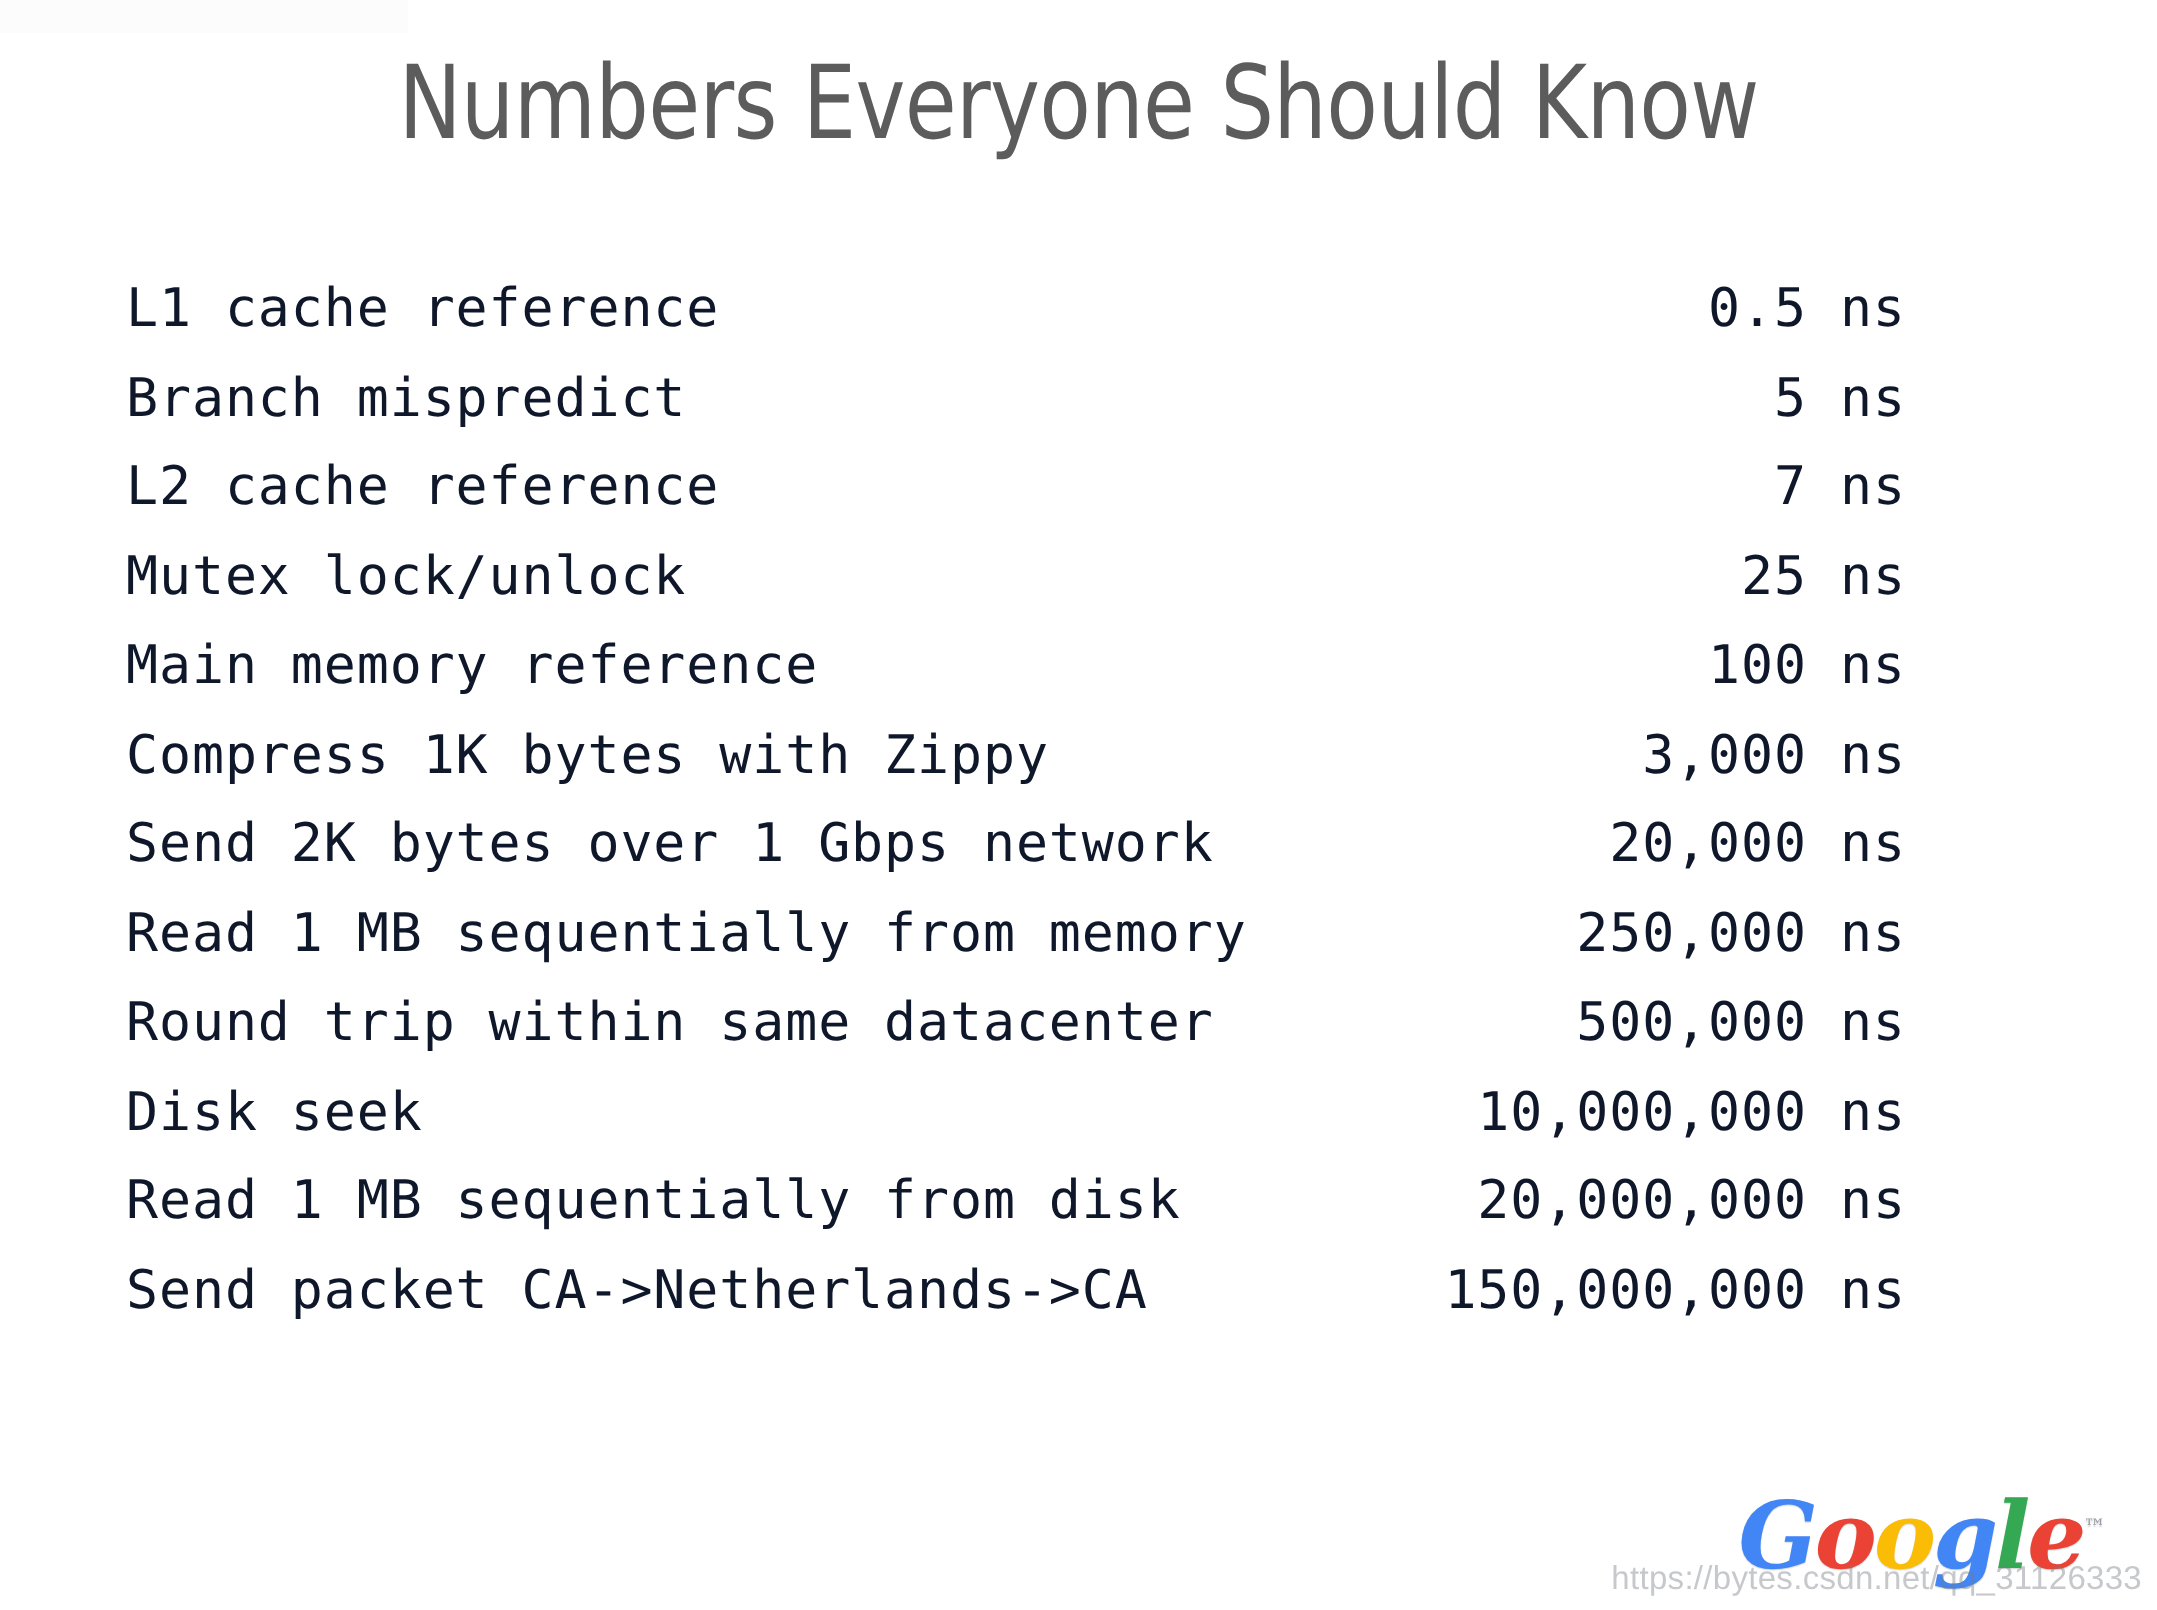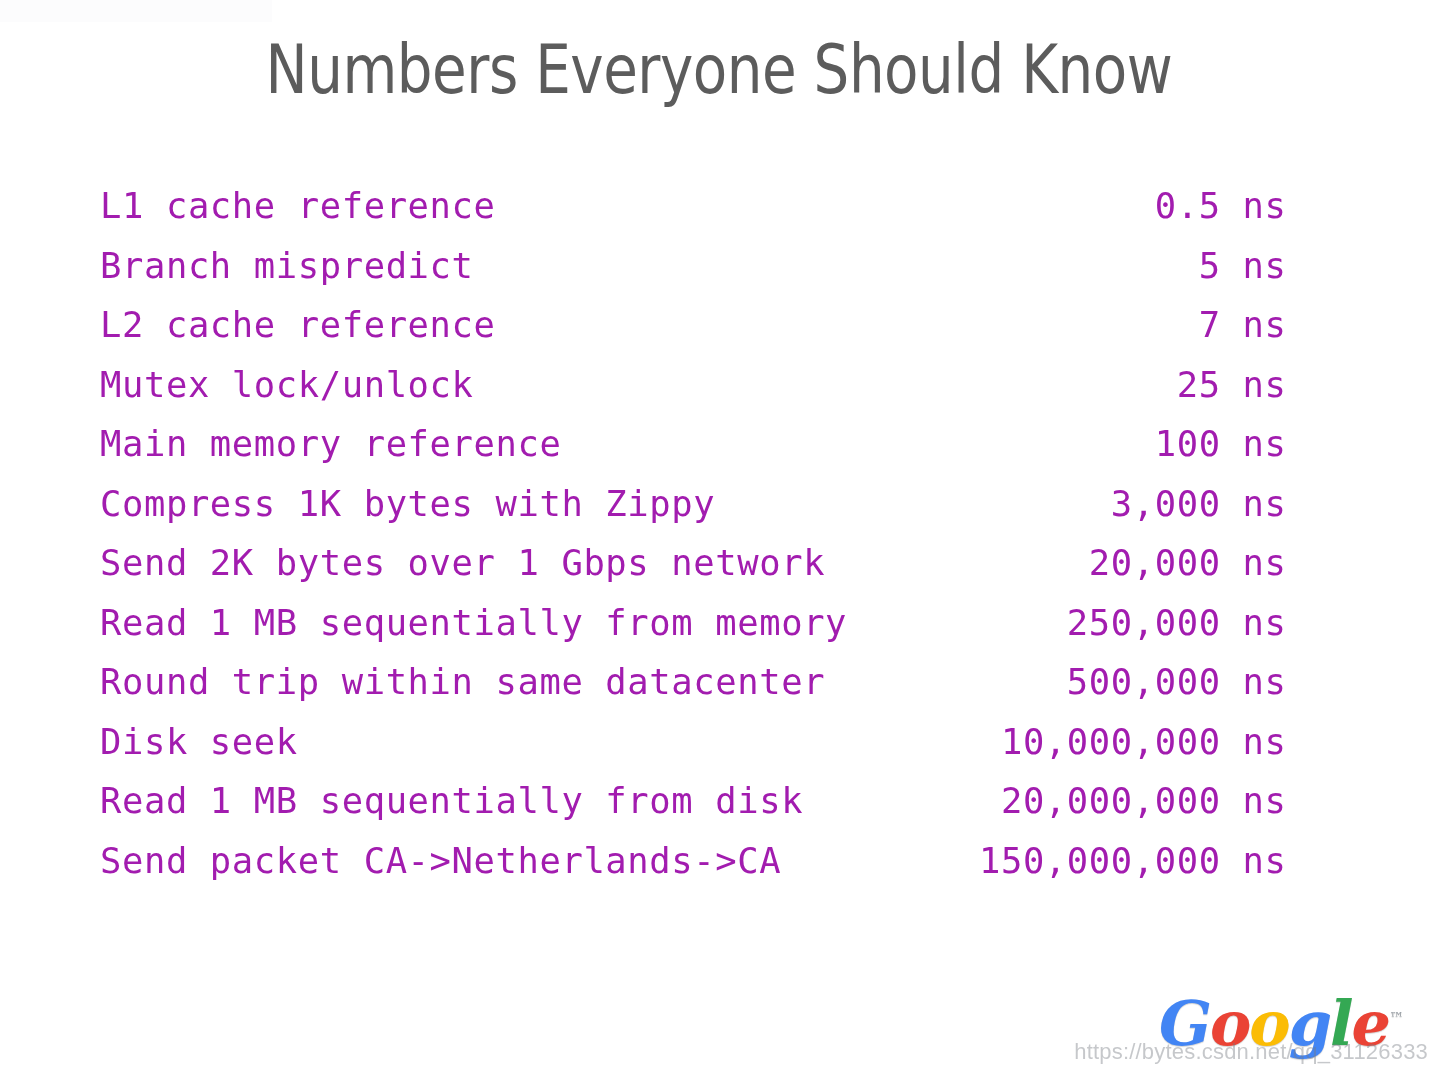--- a/index.html
+++ b/index.html
@@ -40,26 +40,26 @@
     letter-spacing: -0.5px;
     line-height: 1.0;
     white-space: nowrap;
     transform: scaleX(0.92);
     transform-origin: center top;
   }
 
   
   #numbers-table {
     position: absolute;
-    left: 100px;
+    left: 84px;
     top: 176px;
     font-family: "DejaVu Sans Mono", "Liberation Mono", monospace;
     font-size: 35.5px;
     line-height: 59.5px;
-    color: #a21caf;
+    color: #0f172a;
     white-space: pre;
     letter-spacing: 0.6px;
   }
   .num-row {
     display: block;
     white-space: pre;
     height: 59.5px;
   }
   .num-label,
   .num-pad,

